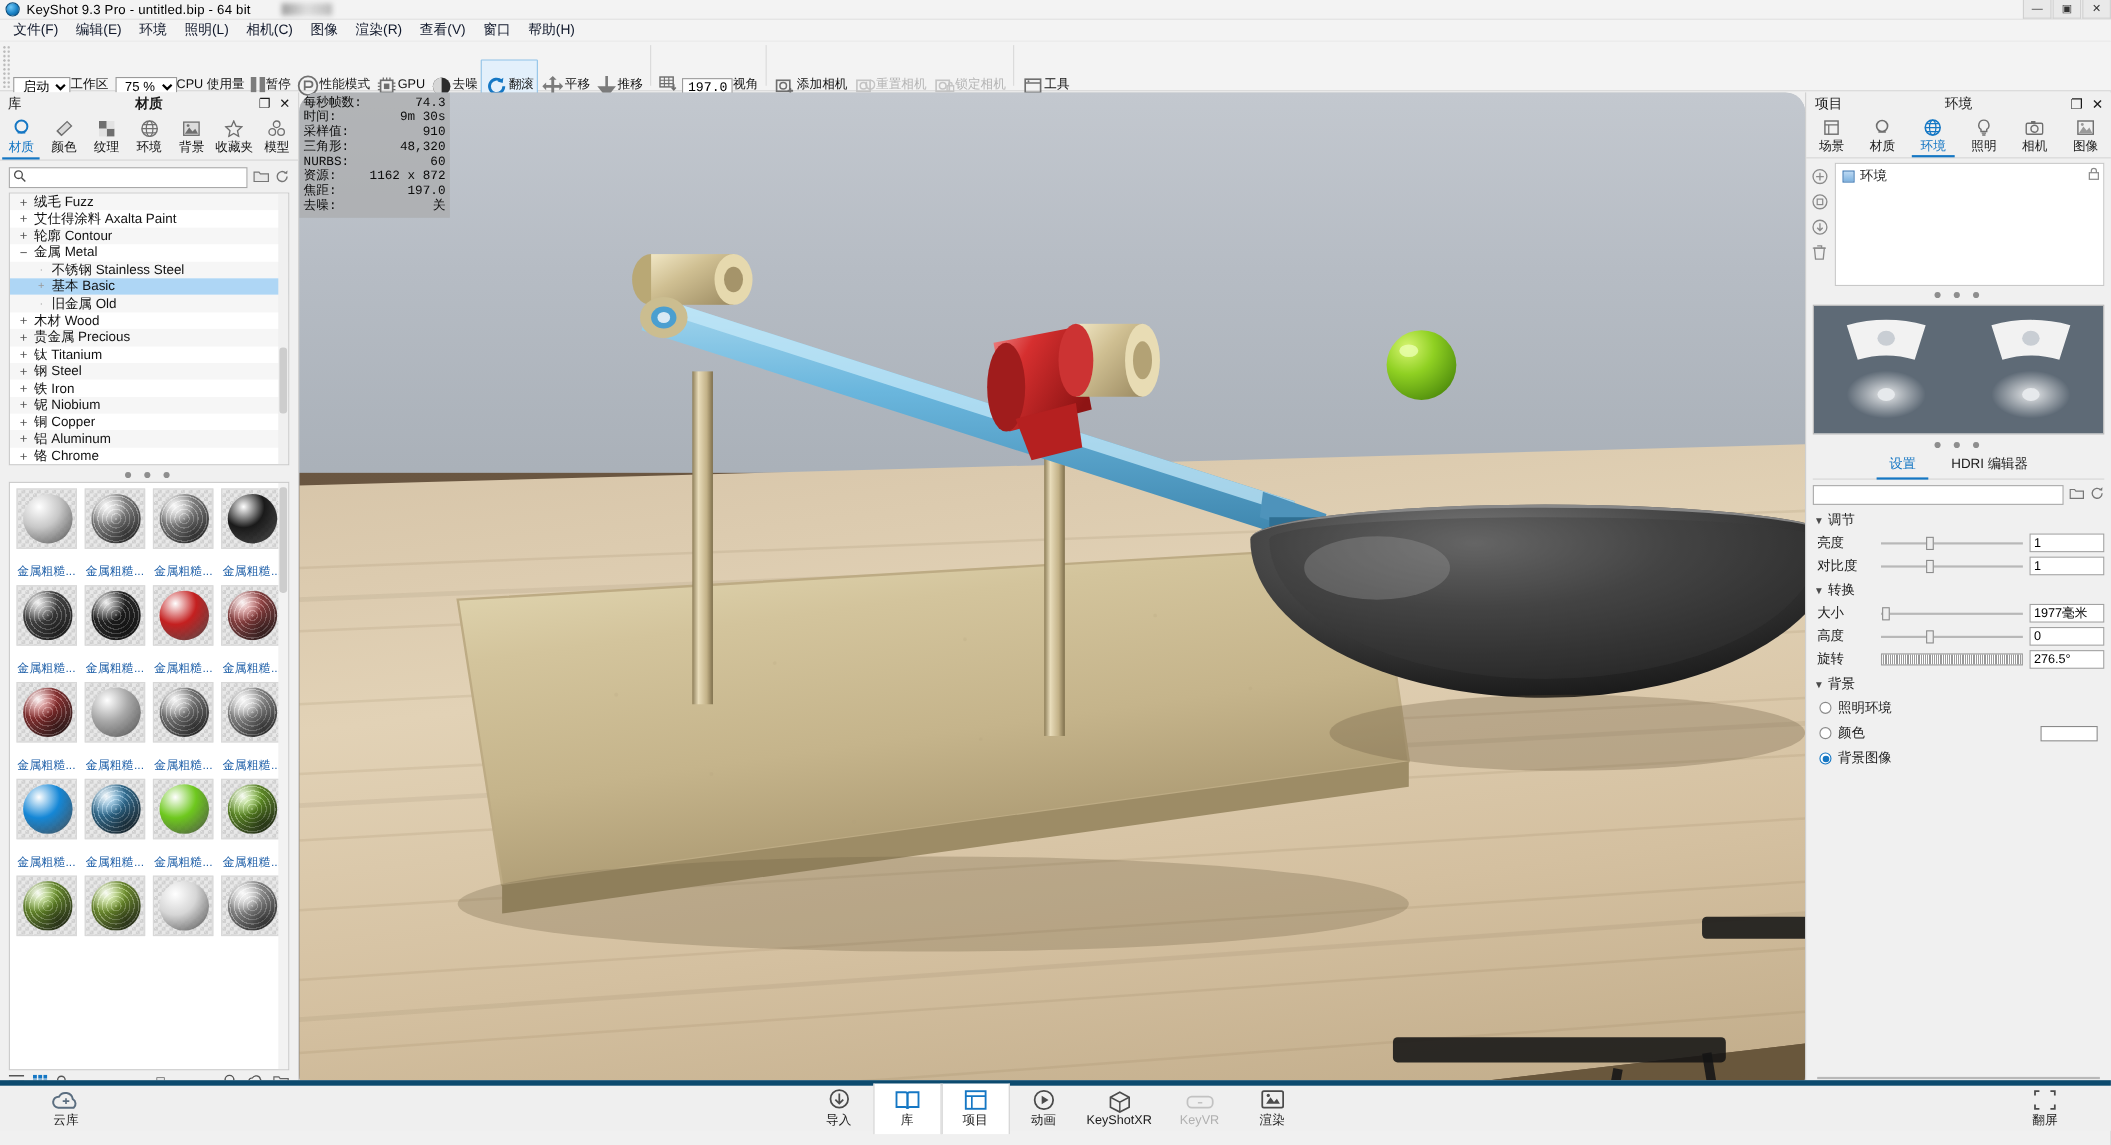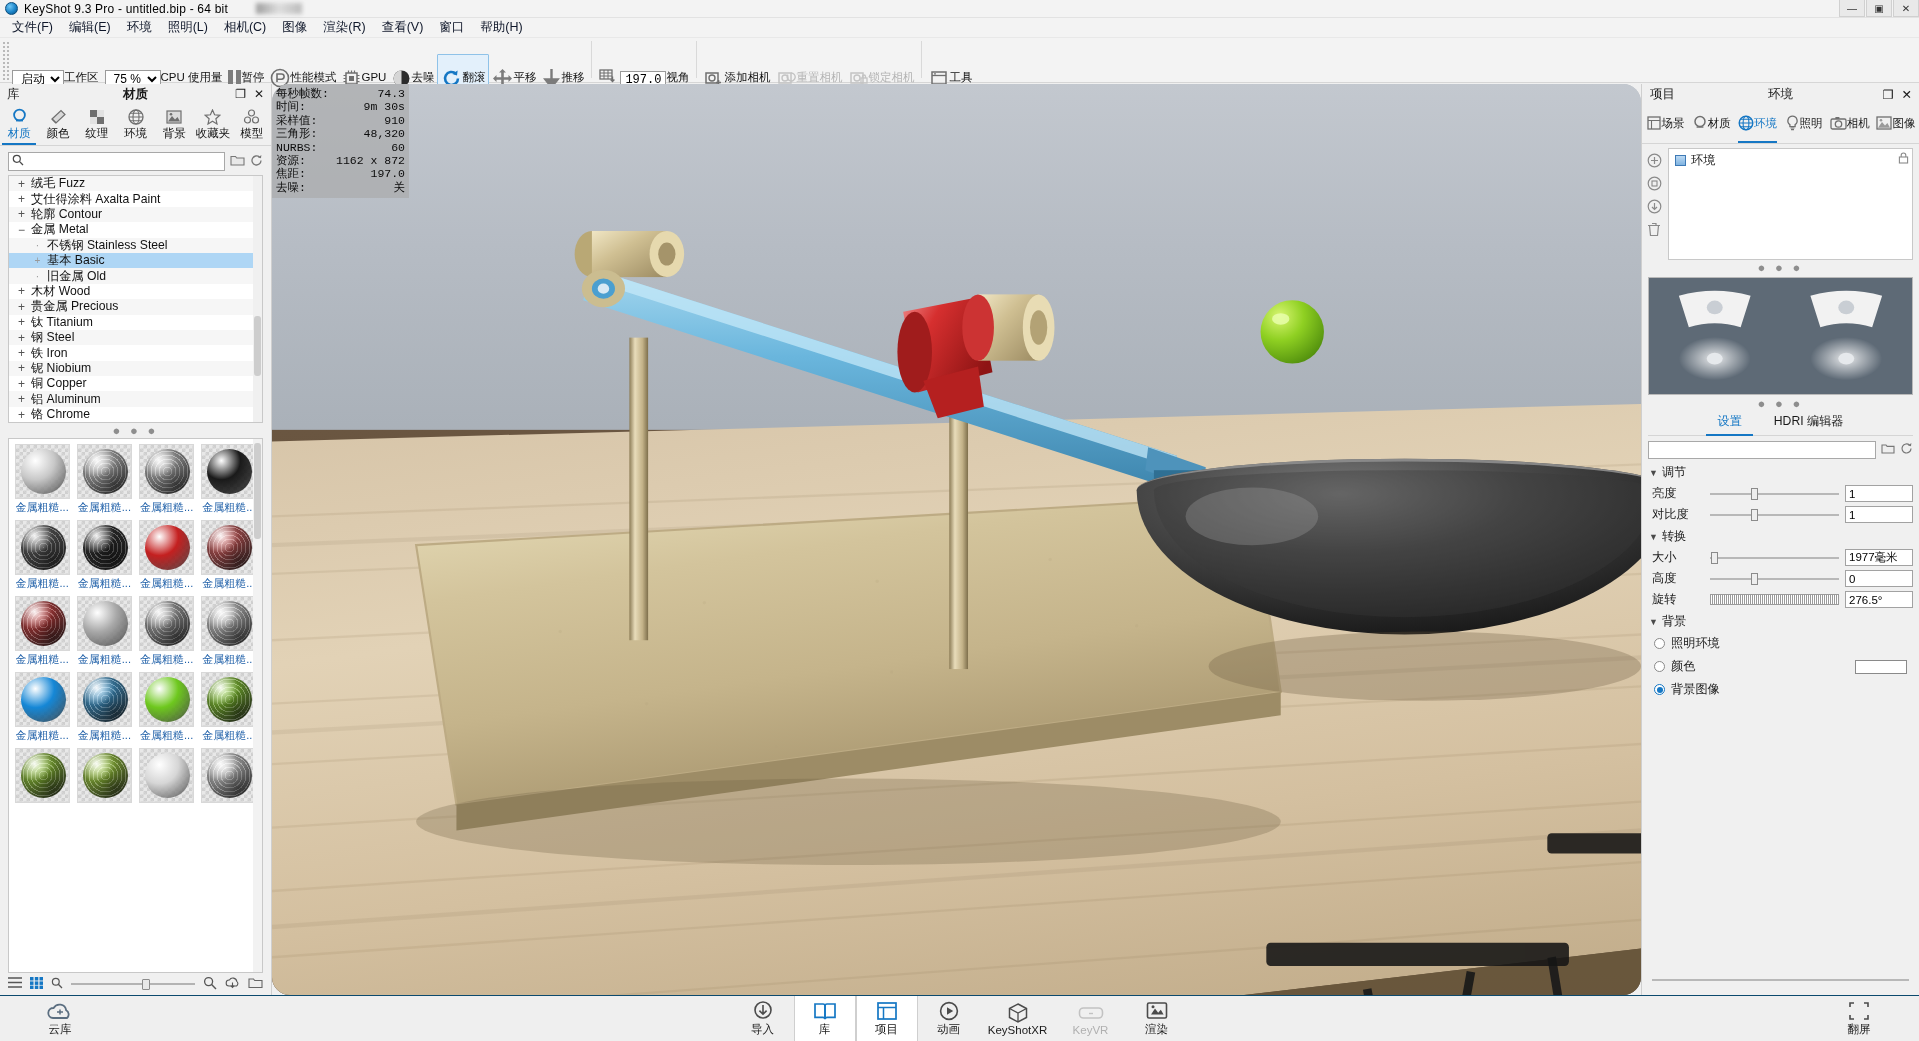--- a/index.html
+++ b/index.html
@@ -81,21 +81,21 @@
   .tree-row.child{ padding-left:38px; }
   .tree-row.sel{ background:#aed6f5 !important; }
   .tree-row .plus{ width:13px; margin-left:-16px; margin-right:3px; color:#555; text-align:center;
      font-size:12px; flex:none;}
   .tree-row.child .plus{ color:#999; font-size:10px; }
   #tree-scroll{ position:absolute; right:0; top:0; width:9px; bottom:0; background:#f0f0f0;}
   #tree-thumb{ position:absolute; right:1px; top:140px; width:7px; height:60px; background:#cdcdcd; border-radius:3px;}
   #dots{ text-align:center; color:#8e8e8e; font-size:13px; letter-spacing:3px; line-height:10px; margin:3px 0 2px 0;}
   #thumbs{ margin:0 8px; border:1px solid #c8c8c8; background:#fff; flex:1; overflow:hidden; position:relative;}
   #thumb-grid{ display:grid; grid-template-columns:repeat(4,1fr); gap:0; padding:3px 2px;}
-  .thumb{ display:flex;flex-direction:column;align-items:center; padding:2px 1px 3px 1px;}
+  .thumb{ display:flex;flex-direction:column;align-items:center; padding:2px 1px 3px 1px;gap:12px;}
   .thumb .sw{ width:55px;height:55px; border:1px solid #d8d8d8;
      background-image:
        linear-gradient(45deg,#cfcfcf 25%,transparent 25%,transparent 75%,#cfcfcf 75%),
        linear-gradient(45deg,#cfcfcf 25%,transparent 25%,transparent 75%,#cfcfcf 75%);
      background-size:7px 7px; background-position:0 0,3.5px 3.5px; background-color:#e8e8e8;
      position:relative; overflow:hidden;}
   .thumb .ball{ position:absolute; left:5px; top:4px; width:45px;height:45px;border-radius:50%;}
   .thumb .cap{ font-size:11px; color:#1e5fa8; margin-top:1px; white-space:nowrap; overflow:hidden;
      text-overflow:ellipsis; max-width:64px;}
   #thumb-scroll{ position:absolute; right:0; top:0; bottom:0; width:9px; background:#f2f2f2;}
@@ -115,21 +115,21 @@
   .stat{ display:flex; justify-content:space-between; }
   .stat .k{ white-space:nowrap; }
   .stat .v{ white-space:nowrap; }
   
   #right{ width:278px; background:#f0f0f0; border-left:1px solid #cfcfcf; display:flex; flex-direction:column;}
   #rp-head{ height:20px; display:flex; align-items:center; position:relative; font-size:12.5px;}
   #rp-head .l{ padding-left:8px; }
   #rp-head .c{ position:absolute; left:0;right:0; text-align:center; }
   #rp-head .btns{ margin-left:auto; display:flex; gap:8px; padding-right:7px; z-index:2;}
   #rp-tabs{ display:flex; height:40px; border-bottom:1px solid #d5d5d5;}
-  .rp-tab{ flex:1; display:flex;align-items:center;justify-content:center;
+  .rp-tab{ flex:1; display:flex;flex-direction:column;align-items:center;justify-content:center;
      font-size:11.5px; position:relative;}
   .rp-tab .ti{ height:17px; display:flex;align-items:center;justify-content:center; margin-bottom:1px;}
   .rp-tab.active{ color:#1577c4; }
   .rp-tab.active:after{ content:""; position:absolute;left:8%;right:8%;bottom:0;height:2px;background:#1577c4;}
   #env-row{ display:flex; padding:4px 6px 0 4px; }
   #env-tools{ width:22px; display:flex; flex-direction:column; gap:7px; padding-top:4px;}
   .env-tool{ width:16px;height:16px; display:flex;align-items:center;justify-content:center;}
   #env-list{ flex:1; border:1px solid #c8c8c8; background:#fff; height:112px; position:relative;}
   #env-list .item{ display:flex; align-items:center; gap:5px; padding:3px 6px; font-size:12.2px;}
   .env-sq{ width:11px;height:11px;border:1px solid #3d79b5;
@@ -159,22 +159,22 @@
      background:repeating-linear-gradient(90deg,#fff 0 1px,#9a9a9a 1px 2px);}
   .radio-row{ display:flex; align-items:center; gap:6px; padding:3px 6px 3px 12px; font-size:12.2px;}
   .rd{ width:11px;height:11px;border-radius:50%;border:1px solid #8a8a8a;background:#fff;flex:none;
      display:flex;align-items:center;justify-content:center;}
   .rd.on{ border-color:#1577c4; }
   .rd.on:after{ content:""; width:6px;height:6px;border-radius:50%;background:#1577c4;}
   .colbox{ margin-left:auto; width:52px; height:14px; border:1px solid #8a8a8a; background:#fff; margin-right:6px;}
   #rp-bottom-slider{ margin:auto 10px 10px 10px; height:10px; display:flex; align-items:center;}
   #rp-bottom-slider .track{ width:100%; height:2px; background:#b8b8b8;}
   
-  #dock{ position:absolute; left:0; right:0; bottom:0; height:46px; background:#efefef;
-     border-top:1px solid #0c4a6e; display:flex; align-items:center;}
+  #dock{ position:absolute; left:0; right:0; bottom:13px; height:46px; background:#efefef;
+     border-top:5px solid #0c4a6e; display:flex; align-items:center;}
   #dock-left{ width:120px; display:flex; align-items:center; justify-content:center; }
   .dock-cell{ display:flex; flex-direction:column; align-items:center; justify-content:center;
      width:62px; height:46px; font-size:11.5px; color:#1b1b1b;}
   .dock-cell .di{ height:22px; display:flex; align-items:center; justify-content:center; }
   .dock-cell.sel{ background:#fff; border-left:1px solid #cfcfcf; border-right:1px solid #cfcfcf;}
   .dock-cell.sel .di svg, .dock-cell.sel .di{ color:#1577c4; }
   .dock-cell.dim{ color:#b0b0b0; }
   #dock-center{ flex:1; display:flex; align-items:center; justify-content:center; gap:0;}
   #dock-right{ width:120px; display:flex; align-items:center; justify-content:center;}
 </style>

